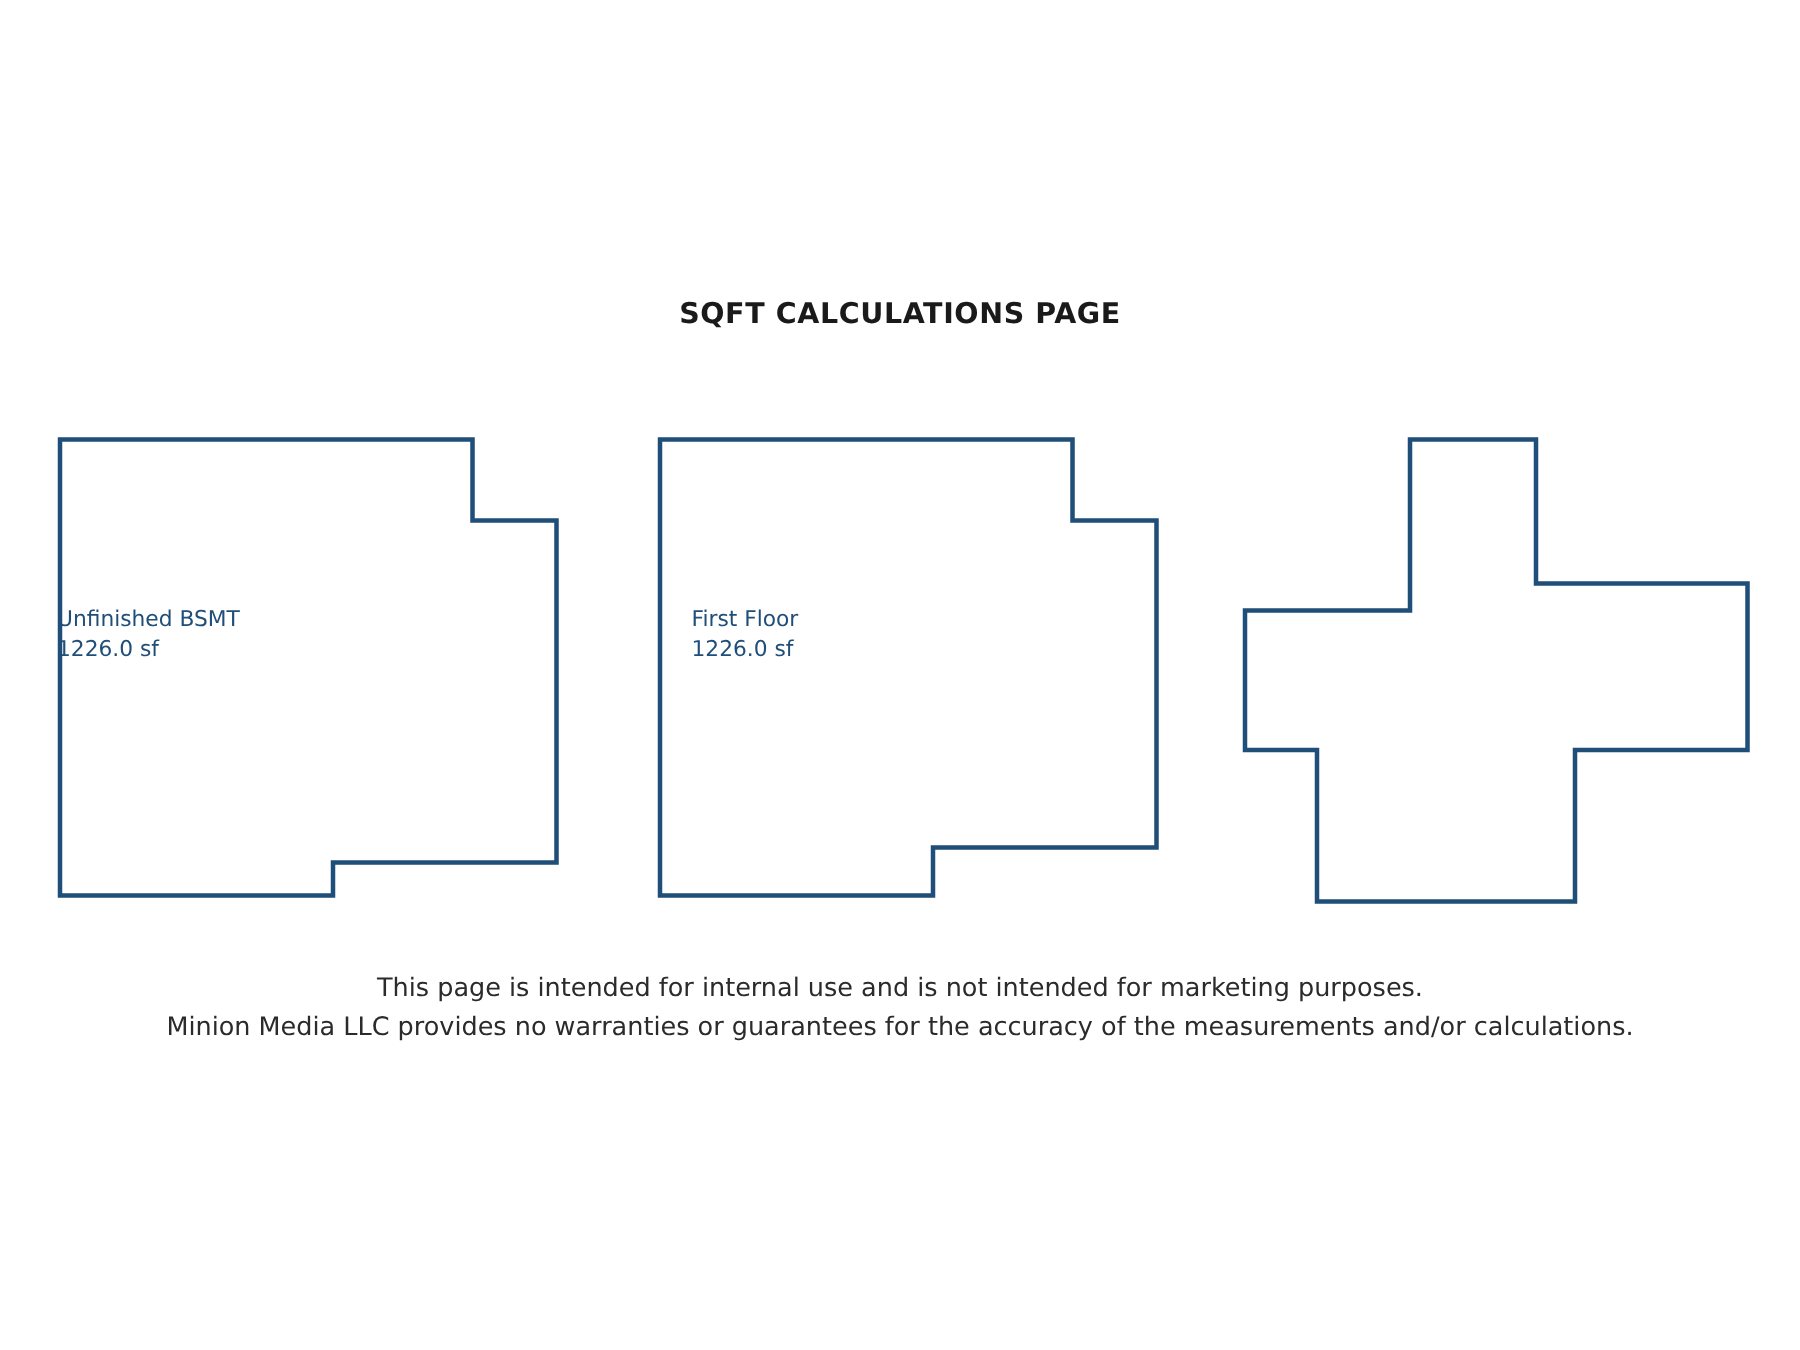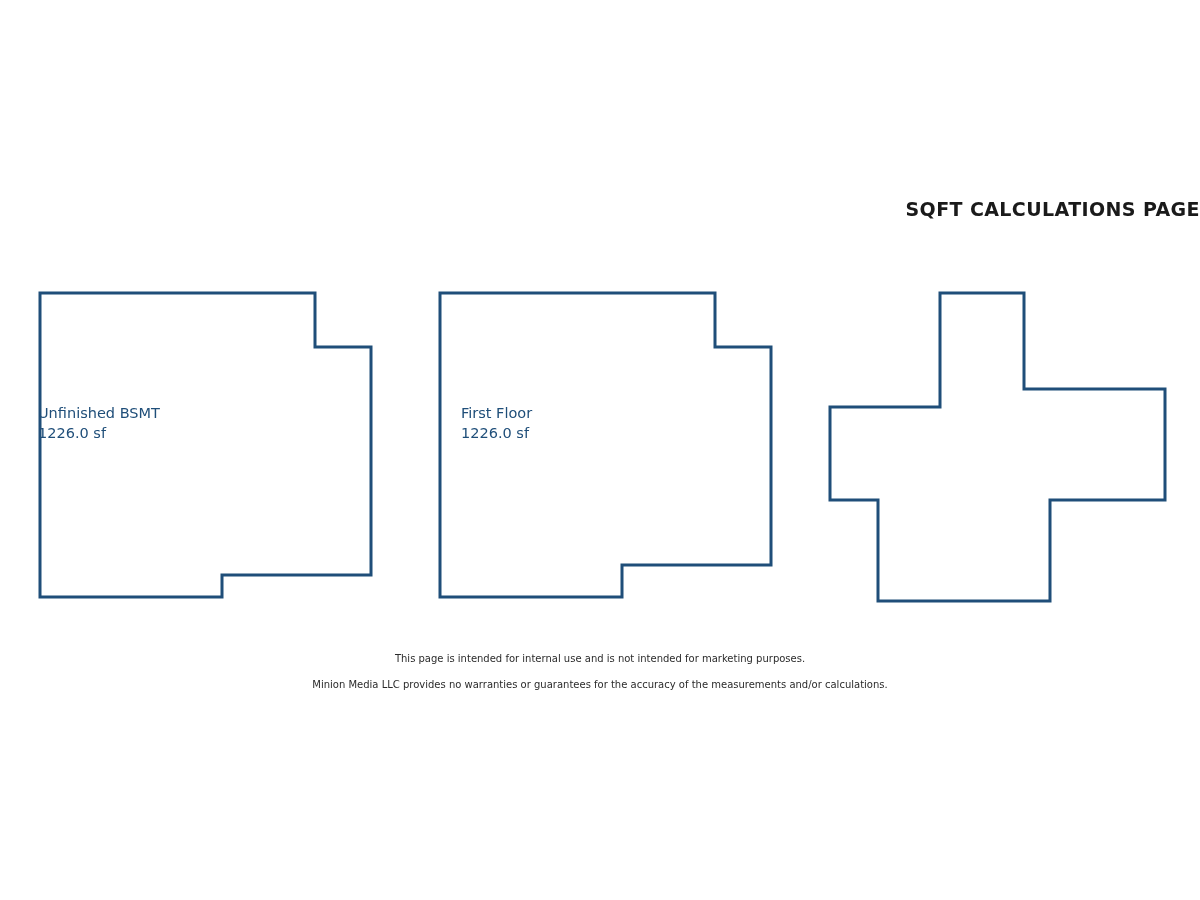--- a/index.html
+++ b/index.html
@@ -17,21 +17,21 @@
   .page {
     position: absolute;
     inset: 0;
     background: #ffffff;
   }
   .page-title {
     position: absolute;
     top: 198px;
     left: 0;
     width: 1200px;
-    text-align: right;
+    text-align: center;
     font-size: 19px;
     font-weight: bold;
     letter-spacing: 0.4px;
     color: #1a1a1a;
   }
   .floorplans {
     position: absolute;
     top: 285px;
     left: 0;
     width: 1200px;
@@ -65,21 +65,21 @@
   #plan-second { left: 828px; }
   #plan-second .plan-label { left: 0px; top: 123px; width: 345px; }
 
   .disclaimer {
     position: absolute;
     top: 646px;
     left: 0;
     width: 1200px;
     text-align: center;
     color: #2b2b2b;
-    font-size: 10px;
+    font-size: 17px;
     line-height: 26px;
   }
   .disclaimer .line { display: block; }
 </style>
 </head>
 <body>
 
 <div class="page">
 
   <div class="page-title">SQFT CALCULATIONS PAGE</div>

